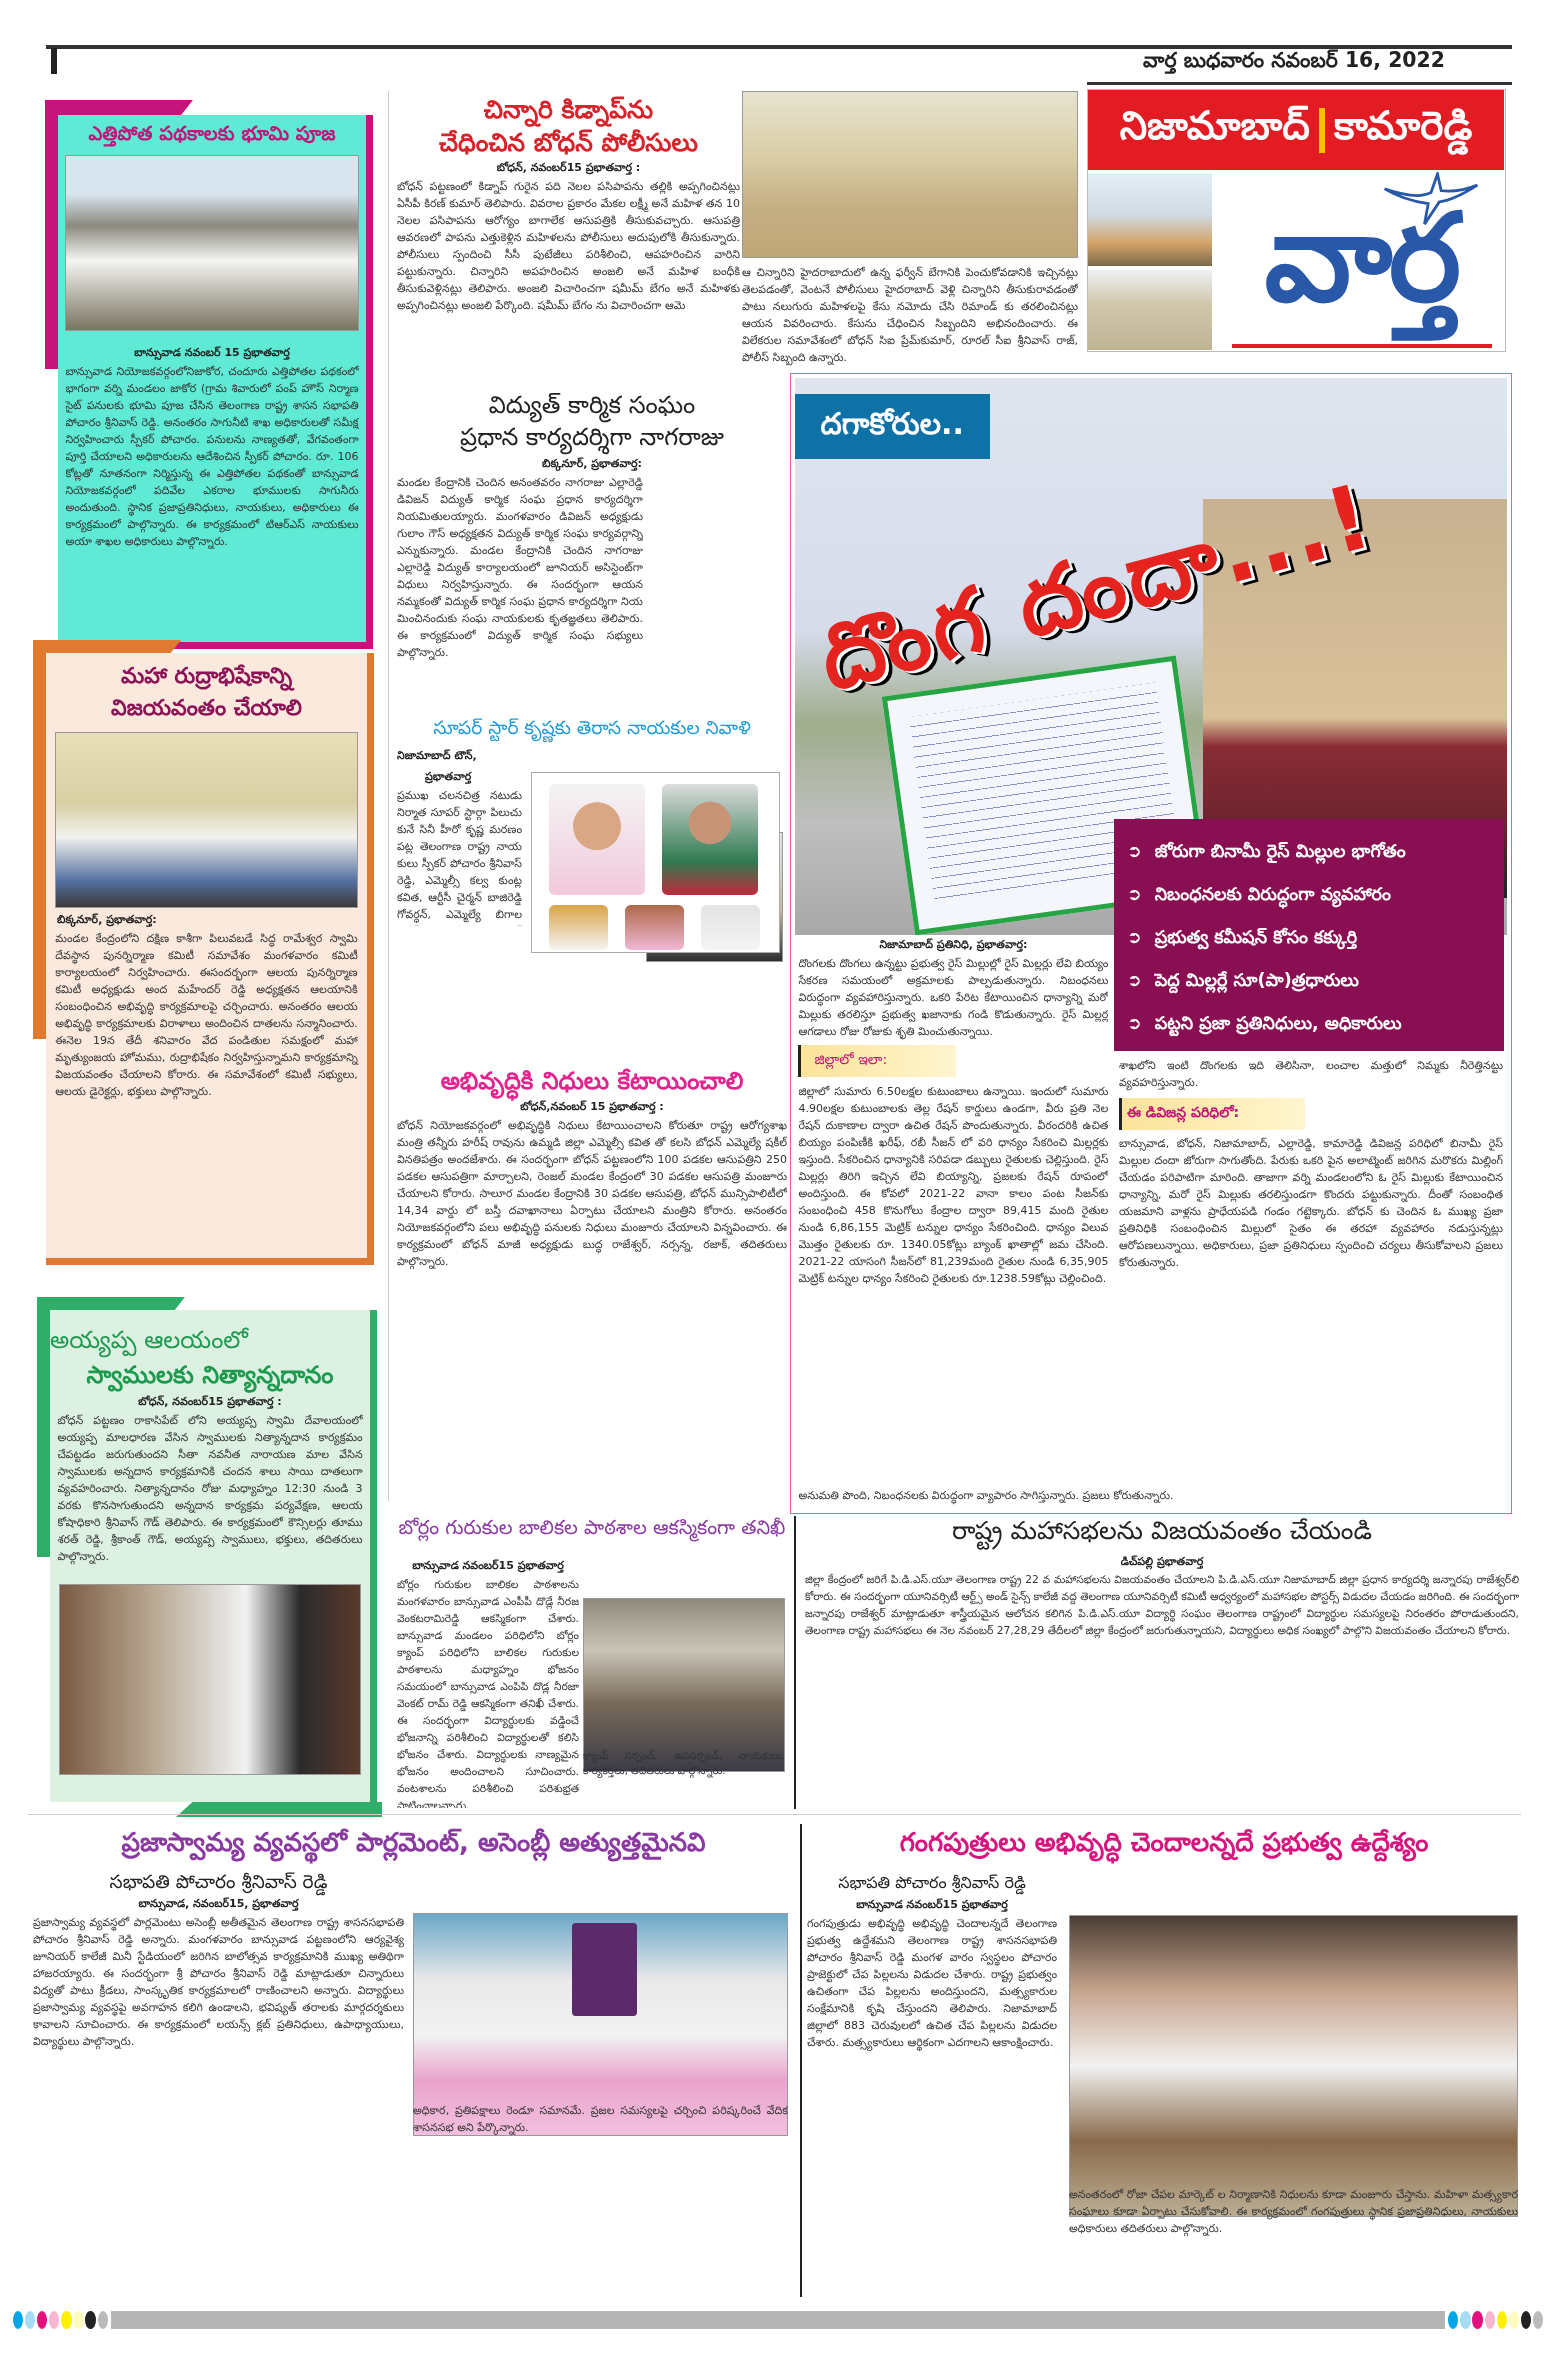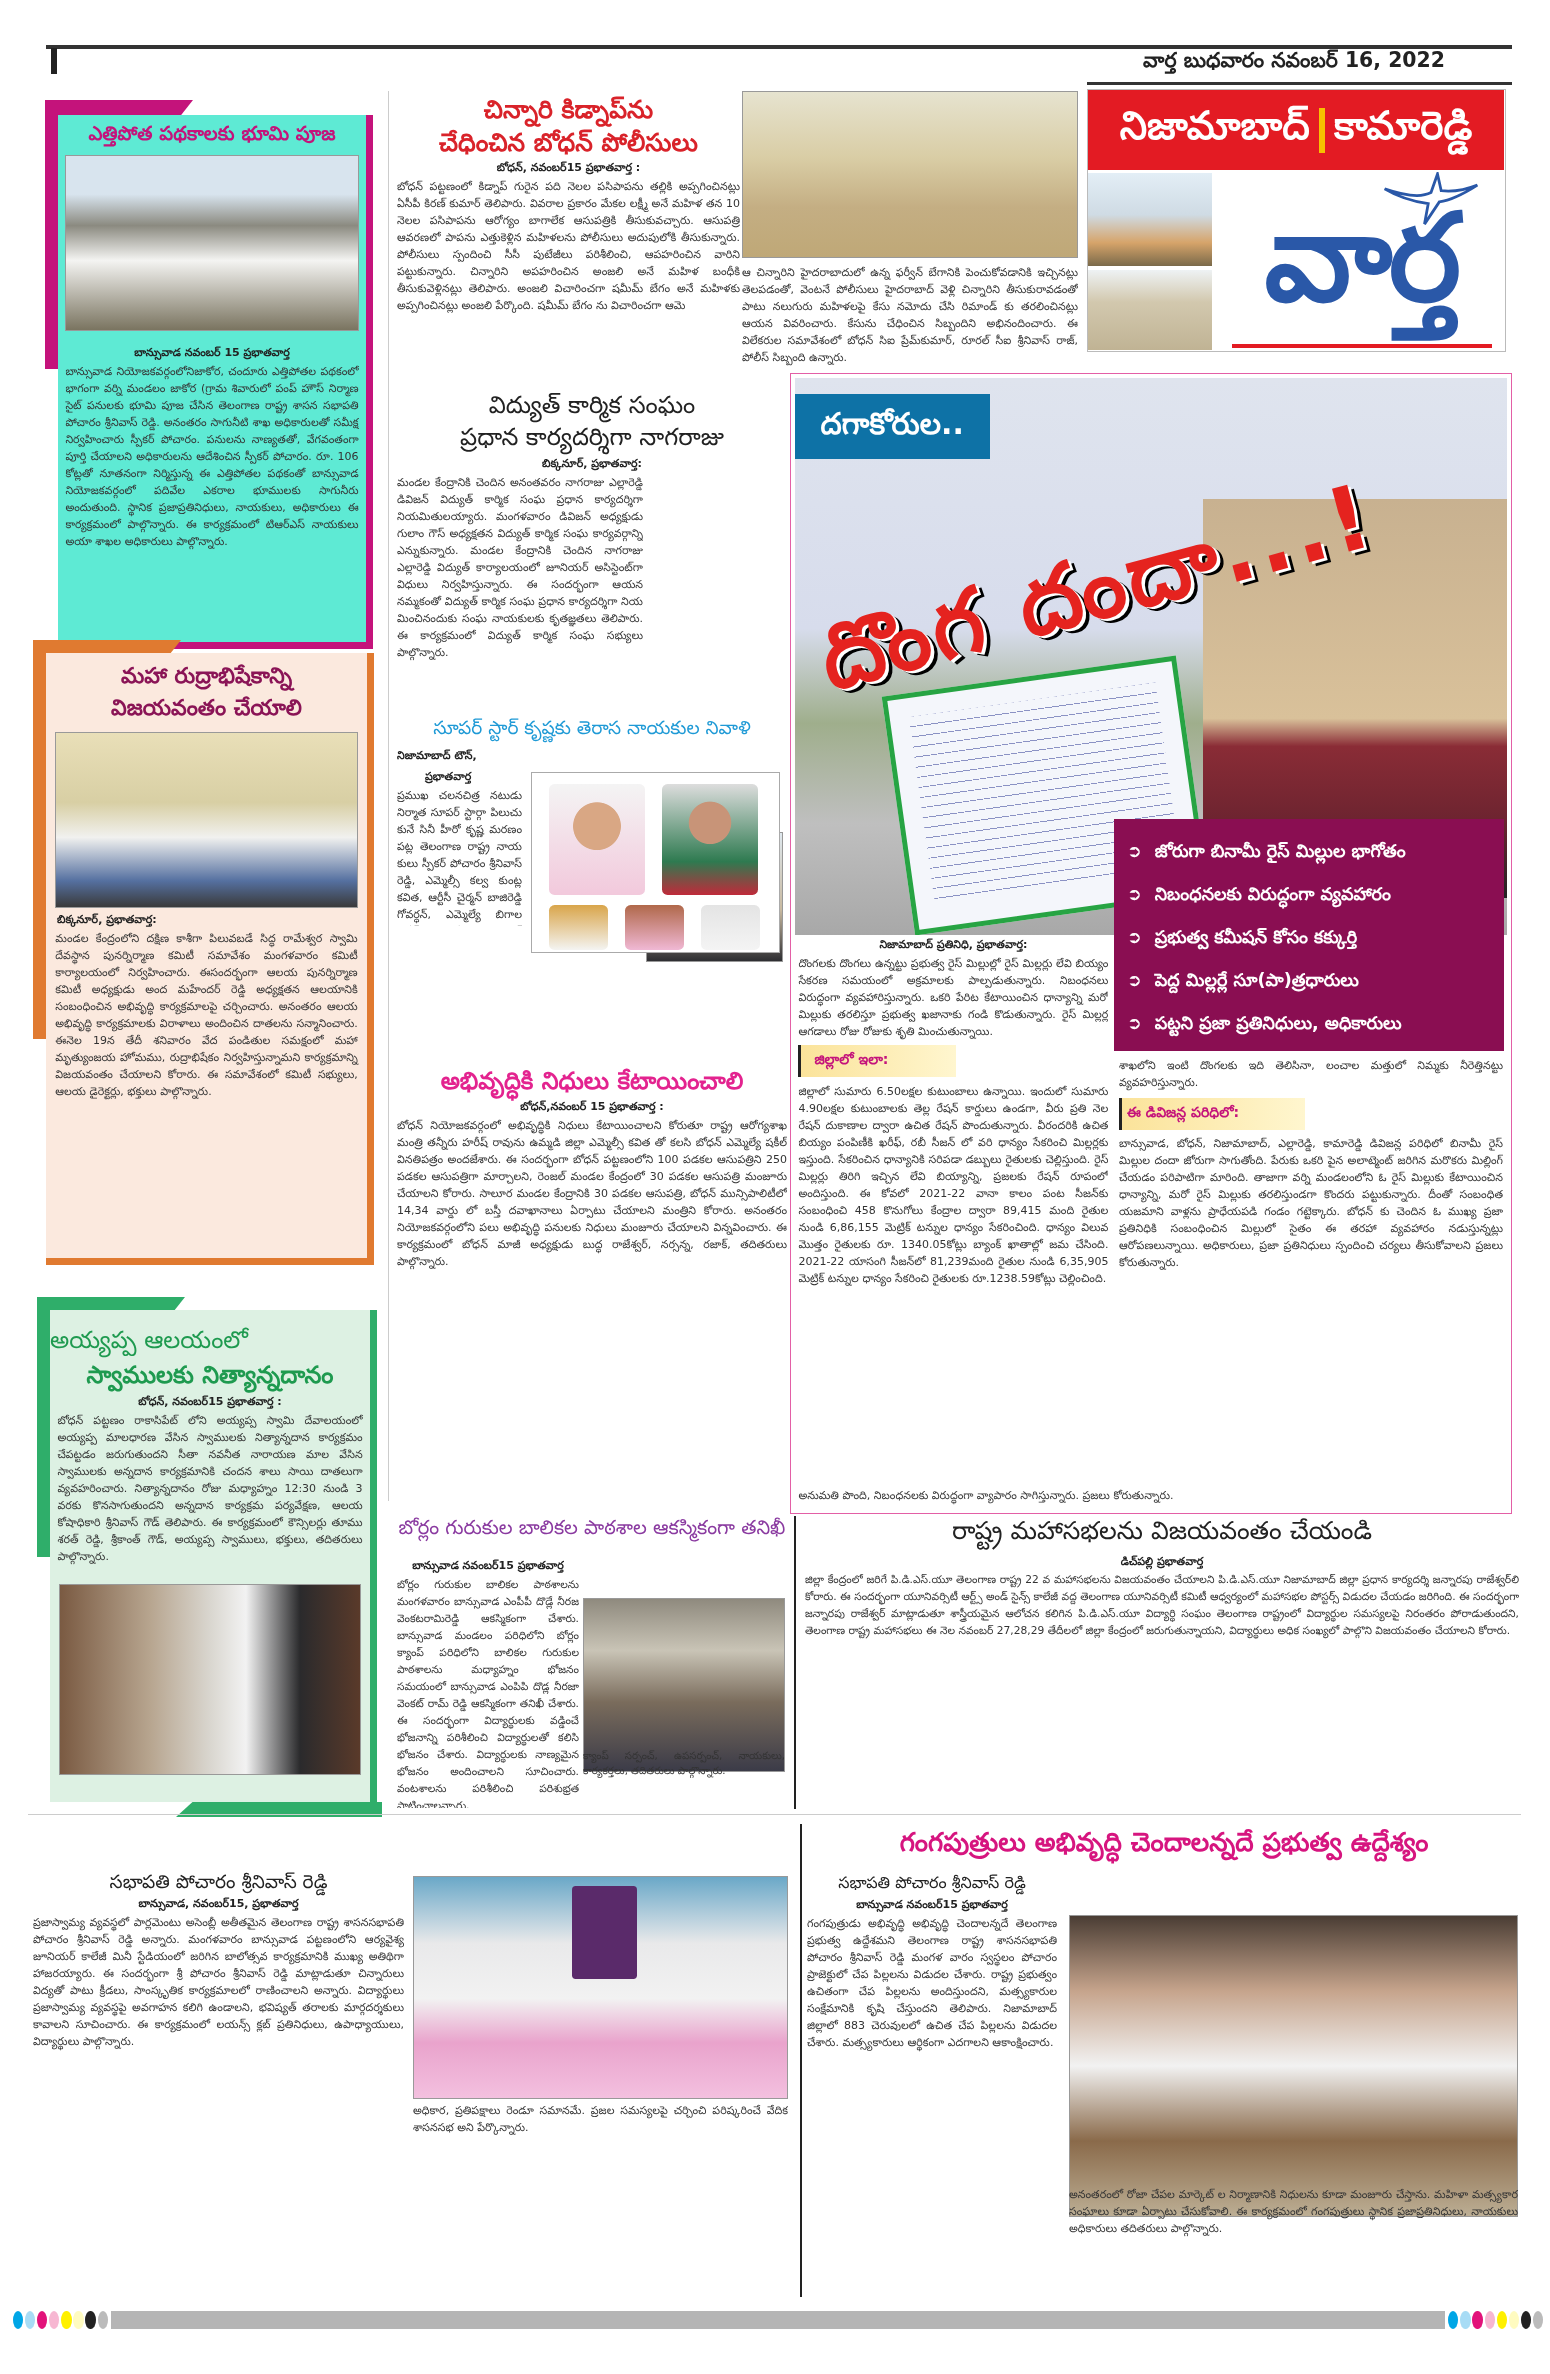--- a/index.html
+++ b/index.html
@@ -141,21 +141,21 @@
     <div style="display:flex;gap:13px;color:#fff;font-size:17.6px;font-weight:bold;line-height:43px">
         <span>➲</span>
         <span>పట్టని ప్రజా ప్రతినిధులు, అధికారులు</span>
       </div>
   </div>
 
   <div class="abs" style="left:7.4px;top:562px;width:310px;height:570px">
     <div class="dateline">నిజామాబాద్ ప్రతినిధి, ప్రభాతవార్త:</div>
     <div class="body-text" style="height:85px">దొంగలకు దొంగలు ఉన్నట్టు ప్రభుత్వ రైస్ మిల్లుల్లో రైస్ మిల్లర్లు లేవి బియ్యం సేకరణ సమయంలో అక్రమాలకు పాల్పడుతున్నారు. నిబంధనలు విరుద్ధంగా వ్యవహారిస్తున్నారు. ఒకరి పేరిట కేటాయించిన ధాన్యాన్ని మరో మిల్లుకు తరలిస్తూ ప్రభుత్వ ఖజానాకు గండి కొడుతున్నారు. రైస్ మిల్లర్ల ఆగడాలు రోజు రోజుకు శృతి మించుతున్నాయి.</div>
     <div style="margin:5.6px 0;width:158px;height:32px;background:linear-gradient(90deg,#fbe39a,#fff6cf);border-left:3.7px solid #222;display:flex;align-items:center;padding-left:13px">
-      <span style="color:#c4137b;font-weight:bold;font-size:14px">జిల్లాలో ఇలా:</span>
+      <span style="color:#c4137b;font-weight:normal;font-size:14px">జిల్లాలో ఇలా:</span>
     </div>
     <div class="body-text" style="height:427px">జిల్లాలో సుమారు 6.50లక్షల కుటుంబాలు ఉన్నాయి. ఇందులో సుమారు 4.90లక్షల కుటుంబాలకు తెల్ల రేషన్ కార్డులు ఉండగా, వీరు ప్రతి నెల రేషన్ దుకాణాల ద్వారా ఉచిత రేషన్ పొందుతున్నారు. వీరందరికి ఉచిత బియ్యం పంపిణీకి ఖరీఫ్, రబీ సీజన్ లో వరి ధాన్యం సేకరించి మిల్లర్లకు ఇస్తుంది. సేకరించిన ధాన్యానికి సరిపడా డబ్బులు రైతులకు చెల్లిస్తుంది. రైస్ మిల్లర్లు తిరిగి ఇచ్చిన లేవి బియ్యాన్ని, ప్రజలకు రేషన్ రూపంలో అందిస్తుంది. ఈ కోవలో 2021-22 వానా కాలం పంట సీజన్‌కు సంబంధించి 458 కొనుగోలు కేంద్రాల ద్వారా 89,415 మంది రైతుల నుండి 6,86,155 మెట్రిక్ టన్నుల ధాన్యం సేకరించింది. ధాన్యం విలువ మొత్తం రైతులకు రూ. 1340.05కోట్లు బ్యాంక్ ఖాతాల్లో జమ చేసింది. 2021-22 యాసంగి సీజన్‌లో 81,239మంది రైతుల నుండి 6,35,905 మెట్రిక్ టన్నుల ధాన్యం సేకరించి రైతులకు రూ.1238.59కోట్లు చెల్లించింది.</div>
   </div>
 
   <div class="abs" style="left:328px;top:683px;width:384px;height:450px">
     <div class="body-text" style="height:35px">శాఖలోని ఇంటి దొంగలకు ఇది తెలిసినా, లంచాల మత్తులో నిమ్మకు నీరెత్తినట్టు వ్యవహరిస్తున్నారు.</div>
     <div style="margin:5.6px 0;width:186px;height:32px;background:linear-gradient(90deg,#fbe39a,#fff6cf);border-left:3.7px solid #222;display:flex;align-items:center;padding-left:5px">
       <span style="color:#c4137b;font-weight:bold;font-size:14px">ఈ డివిజన్ల పరిధిలో:</span>
     </div>
     <div class="body-text" style="height:352px">బాన్సువాడ, బోధన్, నిజామాబాద్, ఎల్లారెడ్డి, కామారెడ్డి డివిజన్ల పరిధిలో బినామీ రైస్ మిల్లుల దందా జోరుగా సాగుతోంది. పేరుకు ఒకరి పైన అలాట్మెంట్ జరిగిన మరొకరు మిల్లింగ్ చేయడం పరిపాటిగా మారింది. తాజాగా వర్ని మండలంలోని ఓ రైస్ మిల్లుకు కేటాయించిన ధాన్యాన్ని, మరో రైస్ మిల్లుకు తరలిస్తుండగా కొందరు పట్టుకున్నారు. దీంతో సంబంధిత యజమాని వాళ్లను ప్రాధేయపడి గండం గట్టెక్కారు. బోధన్ కు చెందిన ఓ ముఖ్య ప్రజా ప్రతినిధికి సంబంధించిన మిల్లులో సైతం ఈ తరహా వ్యవహారం నడుస్తున్నట్లు ఆరోపణలున్నాయి. అధికారులు, ప్రజా ప్రతినిధులు స్పందించి చర్యలు తీసుకోవాలని ప్రజలు కోరుతున్నారు.</div>
@@ -190,20 +190,21 @@
 
 <div class="abs" style="left:805px;top:1512px;width:714px;height:297px">
   <div style="text-align:center;font-size:25px;color:#222;line-height:37px">రాష్ట్ర మహాసభలను విజయవంతం చేయండి</div>
   <div class="dateline" style="margin-top:5.6px">డిచ్‌పల్లి ప్రభాతవార్త</div>
   <div class="body-text" style="height:241px;font-size:10.7px">జిల్లా కేంద్రంలో జరిగే పి.డి.ఎస్.యూ తెలంగాణ రాష్ట్ర 22 వ మహాసభలను విజయవంతం చేయాలని పి.డి.ఎస్.యూ నిజామాబాద్ జిల్లా ప్రధాన కార్యదర్శి జన్నారపు రాజేశ్వర్‌లి కోరారు. ఈ సందర్భంగా యూనివర్సిటీ ఆర్ట్స్ అండ్ సైన్స్ కాలేజీ వద్ద తెలంగాణ యూనివర్సిటీ కమిటీ ఆధ్వర్యంలో మహాసభల పోస్టర్స్ విడుదల చేయడం జరిగింది. ఈ సందర్భంగా జన్నారపు రాజేశ్వర్ మాట్లాడుతూ శాస్త్రీయమైన ఆలోచన కలిగిన పి.డి.ఎస్.యూ విద్యార్థి సంఘం తెలంగాణ రాష్ట్రంలో విద్యార్థుల సమస్యలపై నిరంతరం పోరాడుతుందని, తెలంగాణ రాష్ట్ర మహాసభలు ఈ నెల నవంబర్ 27,28,29 తేదీలలో జిల్లా కేంద్రంలో జరుగుతున్నాయని, విద్యార్థులు అధిక సంఖ్యలో పాల్గొని విజయవంతం చేయాలని కోరారు.</div>
 </div>
 
 <div class="abs" style="left:28px;top:1814px;width:1493px;height:0.9px;background:#ccc"></div>
 
 <div class="abs" style="left:33px;top:1824px;width:761px;height:473px">
+  <div style="text-align:center;font-weight:bold;font-size:26px;color:#8a3aa0;line-height:37px">ప్రజాస్వామ్య వ్యవస్థలో పార్లమెంట్, అసెంబ్లీ అత్యుత్తమైనవి</div>
   <div class="abs" style="left:0;top:45px;width:371px;height:427px">
     <div style="text-align:center;font-size:18.6px;color:#222;line-height:26px">సభాపతి పోచారం శ్రీనివాస్ రెడ్డి</div>
     <div class="dateline">బాన్సువాడ, నవంబర్15, ప్రభాతవార్త</div>
     <div class="body-text" style="height:380px">ప్రజాస్వామ్య వ్యవస్థలో పార్లమెంటు అసెంబ్లీ అతీతమైన తెలంగాణ రాష్ట్ర శాసనసభాపతి పోచారం శ్రీనివాస్ రెడ్డి అన్నారు. మంగళవారం బాన్సువాడ పట్టణంలోని ఆర్యవైశ్య జూనియర్ కాలేజీ మినీ స్టేడియంలో జరిగిన బాలోత్సవ కార్యక్రమానికి ముఖ్య అతిథిగా హాజరయ్యారు. ఈ సందర్భంగా శ్రీ పోచారం శ్రీనివాస్ రెడ్డి మాట్లాడుతూ చిన్నారులు విద్యతో పాటు క్రీడలు, సాంస్కృతిక కార్యక్రమాలలో రాణించాలని అన్నారు. విద్యార్థులు ప్రజాస్వామ్య వ్యవస్థపై అవగాహన కలిగి ఉండాలని, భవిష్యత్ తరాలకు మార్గదర్శకులు కావాలని సూచించారు. ఈ కార్యక్రమంలో లయన్స్ క్లబ్ ప్రతినిధులు, ఉపాధ్యాయులు, విద్యార్థులు పాల్గొన్నారు.</div>
   </div>
   <div class="abs photo" style="left:380px;top:52px;width:375px;height:223px;background:linear-gradient(180deg,#6aa8c8 0%,#e9e9ea 30%,#f2f2f2 55%,#e9a3cc 75%,#f3c0df 100%)">
     <div class="abs" style="left:158px;top:9.3px;width:65px;height:93px;background:#5a2a6a;border-radius:3.7px"></div>
   </div>
   <div class="abs body-text" style="left:380px;top:278px;width:375px;height:186px">అధికార, ప్రతిపక్షాలు రెండూ సమానమే. ప్రజల సమస్యలపై చర్చించి పరిష్కరించే వేదిక శాసనసభ అని పేర్కొన్నారు.</div>
 </div>

